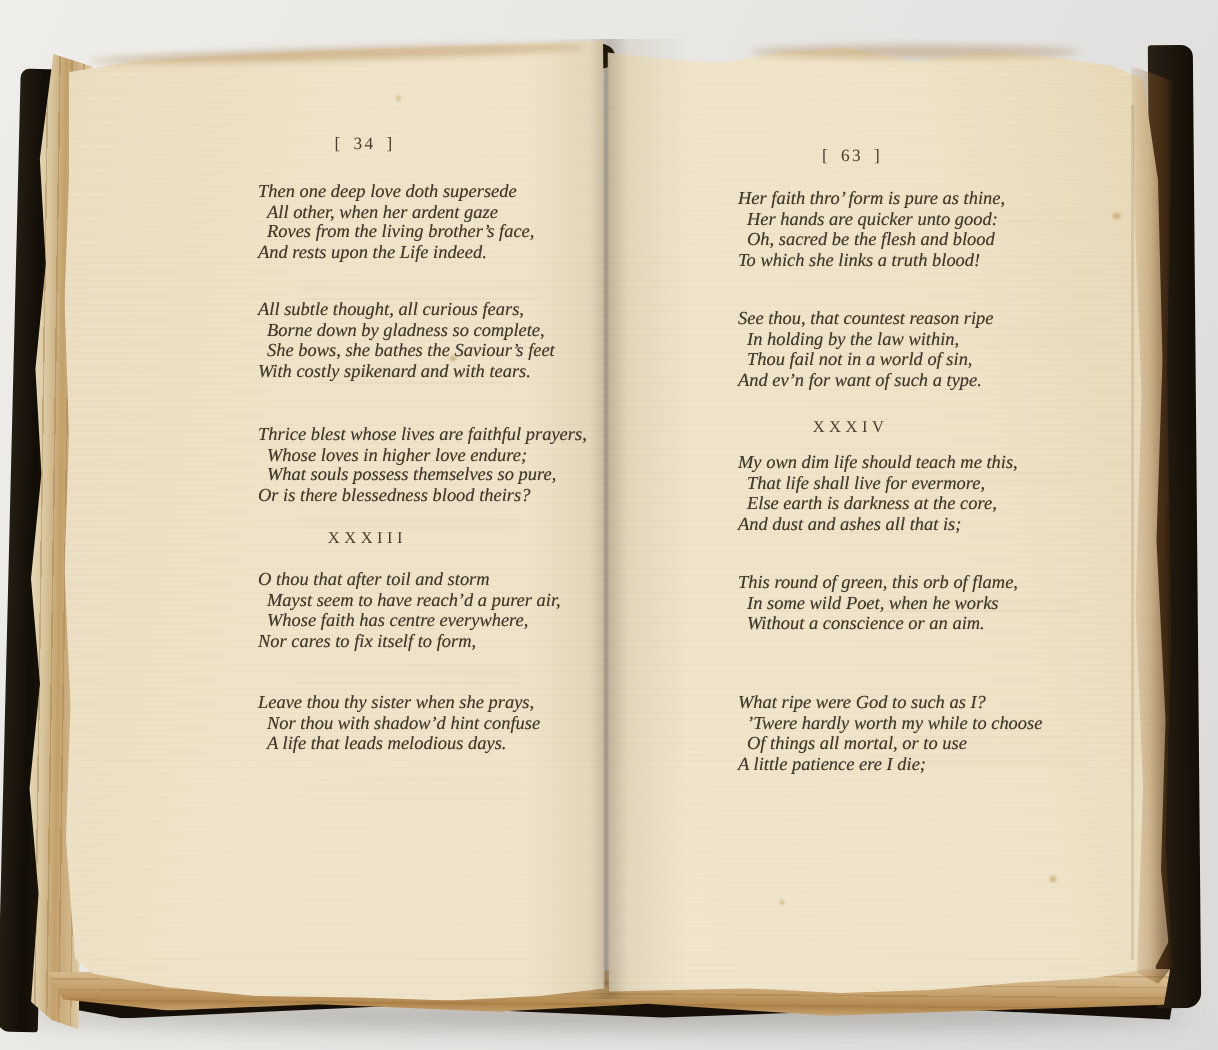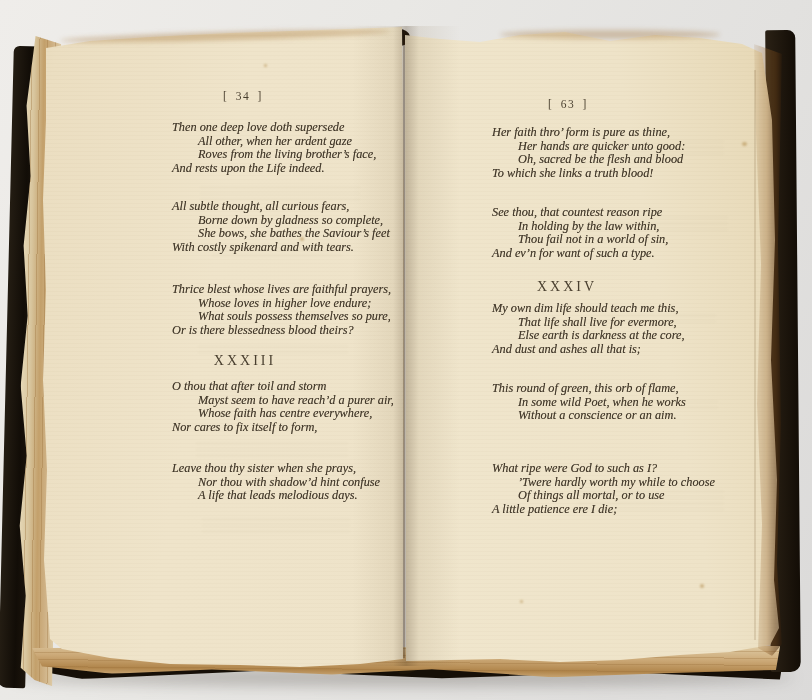--- a/index.html
+++ b/index.html
@@ -69,24 +69,24 @@
   .gutter-line{left:403px;top:40px;width:2px;height:618px;background:rgba(55,38,16,.30);filter:blur(.7px);}
   .spot{border-radius:50%;background:#b08948;filter:blur(1px);opacity:.55;}
   .ghost{background:repeating-linear-gradient(0deg,rgba(118,96,58,.55) 0 1px,rgba(0,0,0,0) 1px 6px);
     opacity:.10;filter:blur(1px);}
 
   
   .page-text{position:absolute;z-index:9;color:#42382a;}
   .page-text .block{position:absolute;left:0;}
   .pagenum{font-style:normal;font-size:11.5px;letter-spacing:1.5px;word-spacing:3px;
     text-align:center;color:#483e2e;}
-  .heading{font-style:normal;font-size:14px;letter-spacing:3px;text-align:center;color:#493f2f;}
+  .heading{font-style:normal;font-size:11px;letter-spacing:3px;text-align:center;color:#493f2f;}
   .stanza p{margin:0;font-style:italic;font-size:12.3px;line-height:13.6px;white-space:nowrap;
     text-shadow:0 0 .5px rgba(66,56,42,.55);}
-  .stanza p:nth-child(2),.stanza p:nth-child(3){margin-left:26px;}
+  .stanza p:nth-child(2),.stanza p:nth-child(3){margin-left:6px;}
 </style>
 </head>
 <body>
 
 <div class="scene">
 
   <div class="abs book-shadow"></div>
 
   <div class="abs cover cover-left"></div>
   <div class="abs cover-bottom cover"></div>

